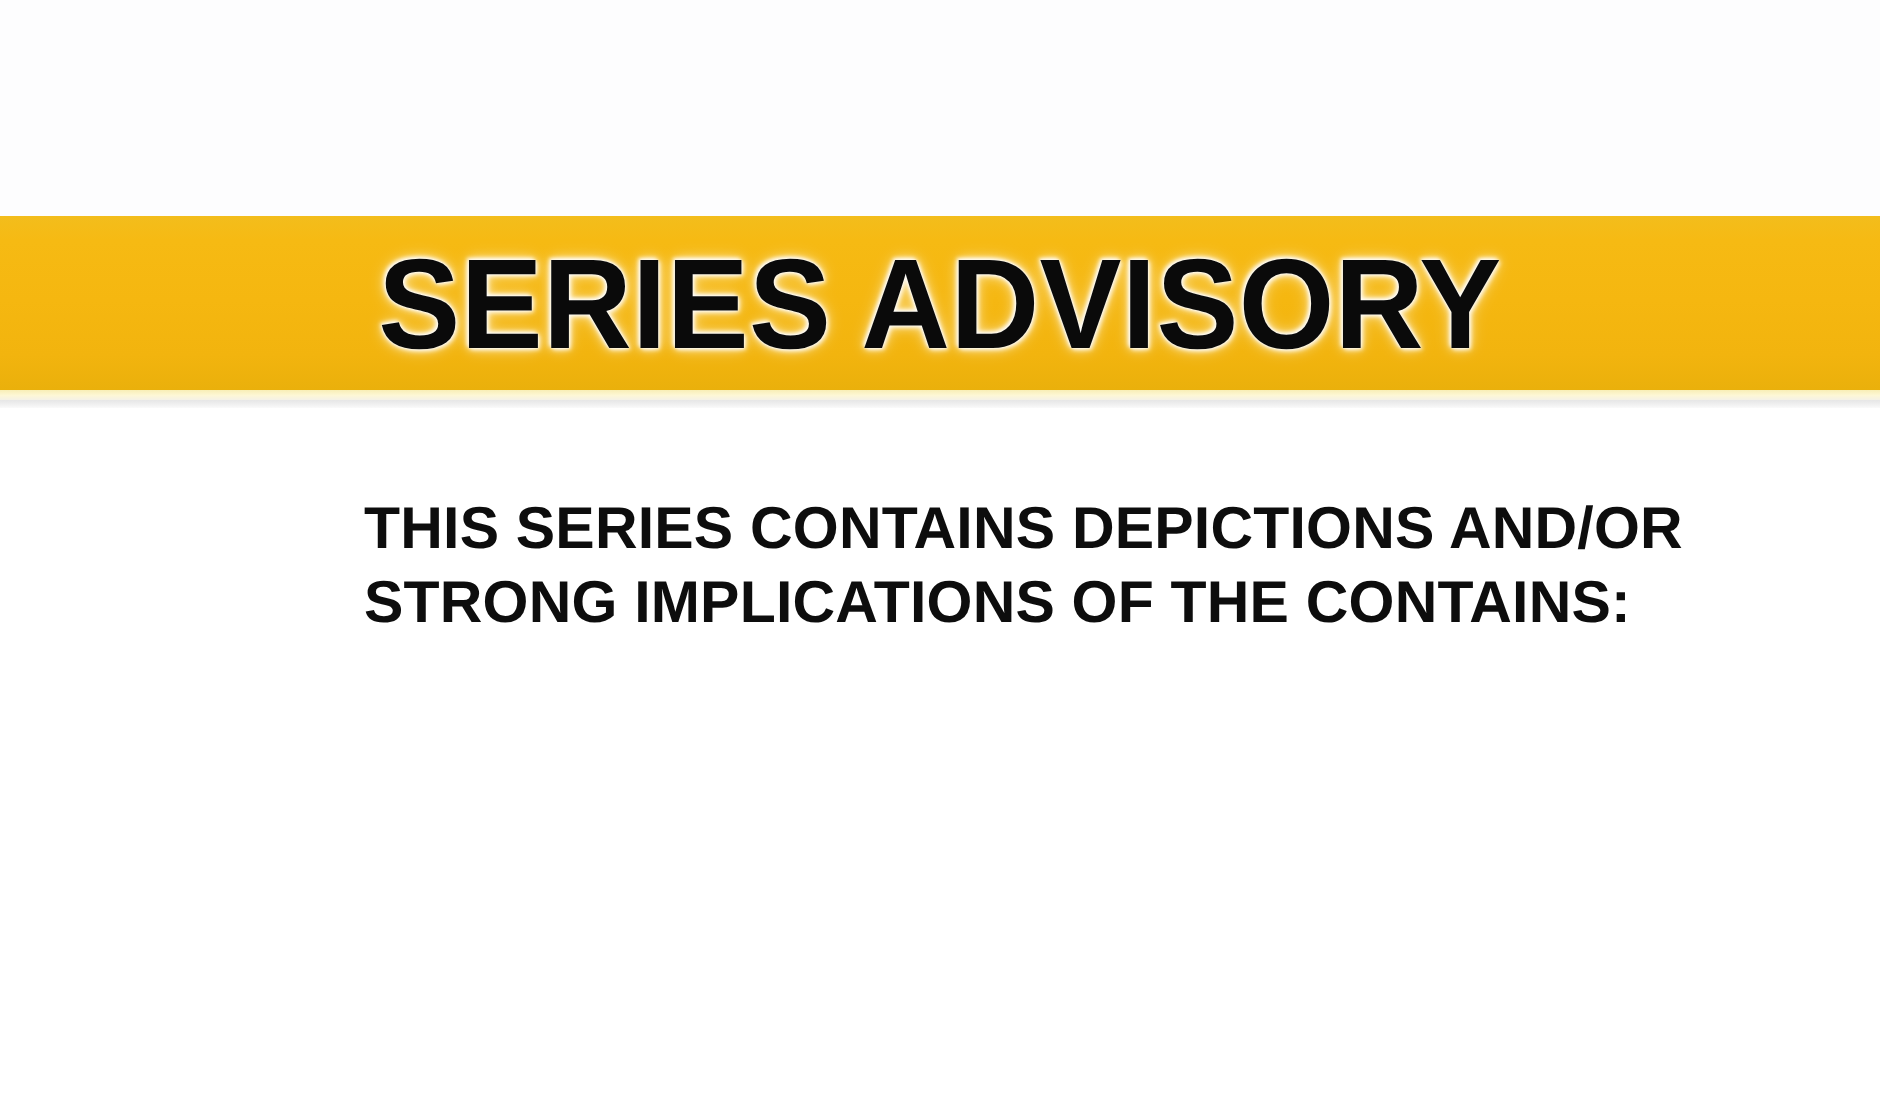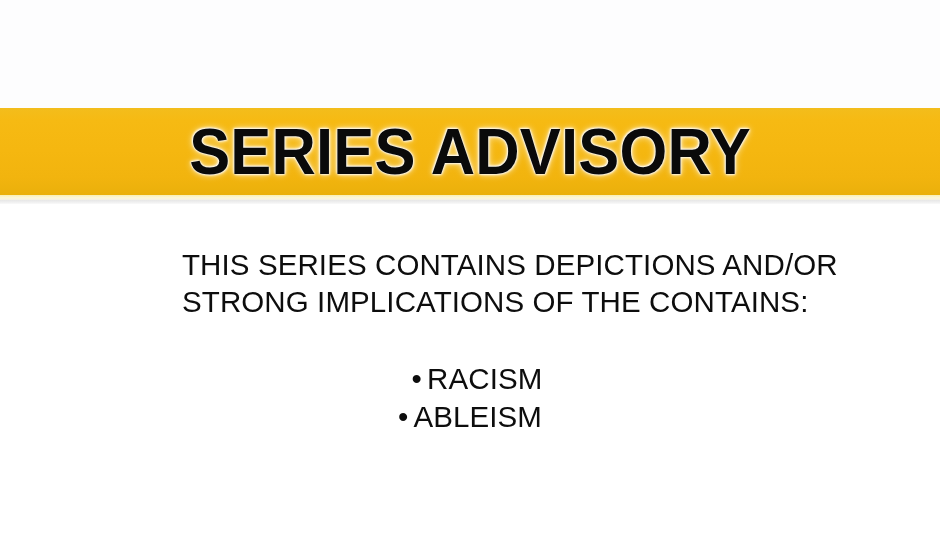--- a/index.html
+++ b/index.html
@@ -110,21 +110,21 @@
   }
 
   
   .body-copy {
     position: absolute;
     left: 182px;
     top: 246px;
     width: 640px;
     color: #0d0d0d;
     font-family: "Liberation Sans", sans-serif;
-    font-weight: normal;
+    font-weight: bold;
     font-size: 29.5px;
     line-height: 37px;
     letter-spacing: 0.1px;
     white-space: nowrap;
   }
   .body-copy .line {
     display: block;
   }
 
   
@@ -172,22 +172,14 @@
   <div class="banner-underline"></div>
   <div class="banner-shadowline"></div>
 
   <div class="banner-title">SERIES ADVISORY</div>
 
   <div class="body-copy">
     <span class="line">THIS SERIES CONTAINS DEPICTIONS AND/OR</span>
     <span class="line">STRONG IMPLICATIONS OF THE CONTAINS:</span>
   </div>
 
-  <div class="bullets">
-    <span class="bullet-line line-racism">
-      <span class="dot">•</span><span>RACISM</span>
-    </span>
-    <span class="bullet-line line-ableism">
-      <span class="dot">•</span><span>ABLEISM</span>
-    </span>
-  </div>
 
 </div>
 
 </body></html>

